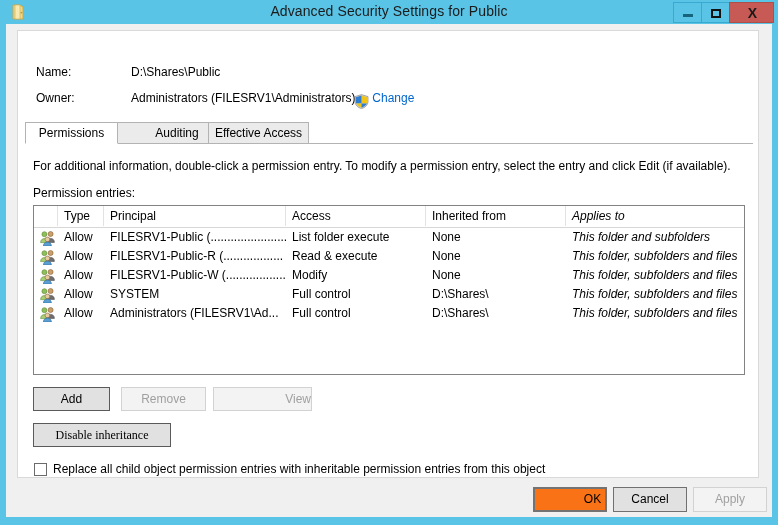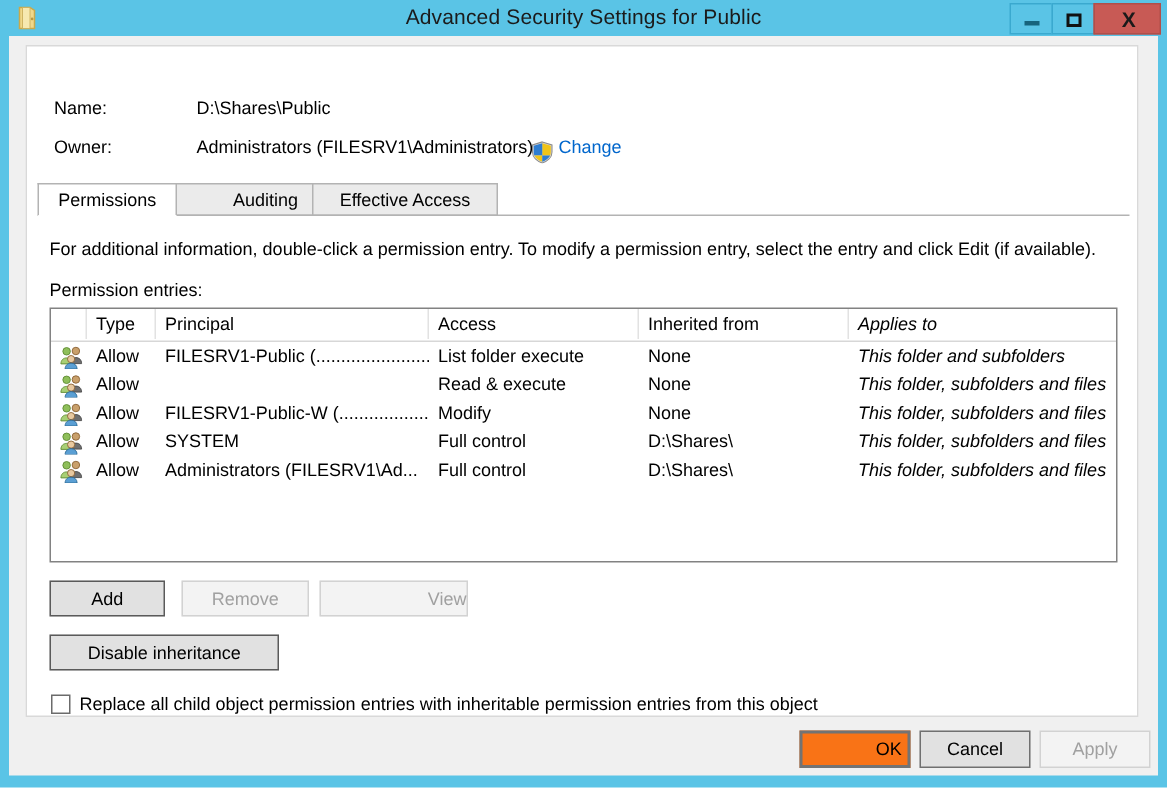--- a/index.html
+++ b/index.html
@@ -157,21 +157,21 @@
     box-sizing: border-box;
     cursor: default;
   }
   .tab.active {
     background: #ffffff;
     border-bottom: 1px solid #ffffff;
     z-index: 3;
   }
   .tab-0 { left: 0px;   width: 93px; }
   .tab-1 { left: 92px;  width: 92px; padding-left: 28px; }
-  .tab-2 { left: 183px; width: 124px; }
+  .tab-2 { left: 183px; width: 101px; }
   .tabline {
     position: absolute;
     left: 7px; top: 112px;
     width: 728px;
     height: 1px;
     background: #b3b3b3;
     z-index: 1;
   }
 
   
@@ -273,21 +273,21 @@
   .btn.disabled {
     color: #a0a0a0;
     background: #f3f3f3;
     border-color: #d2d2d2;
   }
   .btn.strong { border-color: #5a5a5a; }
 
   .btn-add     { left: 15px;  top: 356px; width: 77px; }
   .btn-remove  { left: 103px; top: 356px; width: 85px; }
   .btn-view    { left: 195px; top: 356px; width: 99px; text-align: right; }
-  .btn-disable { left: 15px;  top: 392px; width: 153px; }
+  .btn-disable { left: 15px;  top: 392px; width: 138px; font-family: Liberation Serif, serif; }
 
   
   .cbrow {
     position: absolute;
     left: 16px; top: 429px;
     height: 18px;
     display: flex;
     align-items: center;
     cursor: default;
   }
@@ -427,20 +427,21 @@
               <svg width="16" height="16" viewBox="0 0 16 16">
                 <circle cx="4.4" cy="4.2" r="2.5" fill="#8fbf5a" stroke="#5f8a32" stroke-width="0.6"></circle>
                 <path d="M0.6 12.6 c0-2.6 1.7-4 3.8-4 s3.8 1.4 3.8 4 z" fill="#a8cf74" stroke="#5f8a32" stroke-width="0.6"></path>
                 <circle cx="10.6" cy="4.0" r="2.5" fill="#c9a06b" stroke="#8a6235" stroke-width="0.6"></circle>
                 <path d="M6.8 12.4 c0-2.6 1.7-4 3.8-4 s3.8 1.4 3.8 4 z" fill="#6f6f6f" stroke="#4a4a4a" stroke-width="0.6"></path>
                 <circle cx="7.4" cy="9.4" r="2.4" fill="#e8c9a0" stroke="#8a6235" stroke-width="0.6"></circle>
                 <path d="M3.4 16 c0-2.5 1.8-3.9 4-3.9 s4 1.4 4 3.9 z" fill="#5a9fd4" stroke="#2f6b96" stroke-width="0.6"></path>
               </svg>
             </span>
             <span class="lv-cell c-type">Allow</span>
+            <span class="lv-cell c-prin">FILESRV1-Public-R (..................</span>
             <span class="lv-cell c-acc">Read &amp; execute</span>
             <span class="lv-cell c-inh">None</span>
             <span class="lv-cell c-app">This folder, subfolders and files</span>
           </div>
 
           <div class="lv-row">
             <span class="lv-icon">
               <svg width="16" height="16" viewBox="0 0 16 16">
                 <circle cx="4.4" cy="4.2" r="2.5" fill="#8fbf5a" stroke="#5f8a32" stroke-width="0.6"></circle>
                 <path d="M0.6 12.6 c0-2.6 1.7-4 3.8-4 s3.8 1.4 3.8 4 z" fill="#a8cf74" stroke="#5f8a32" stroke-width="0.6"></path>

